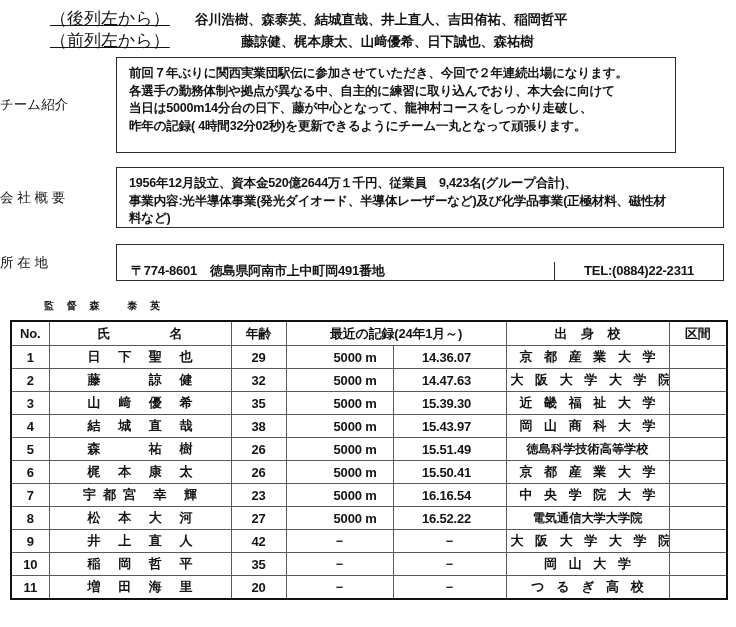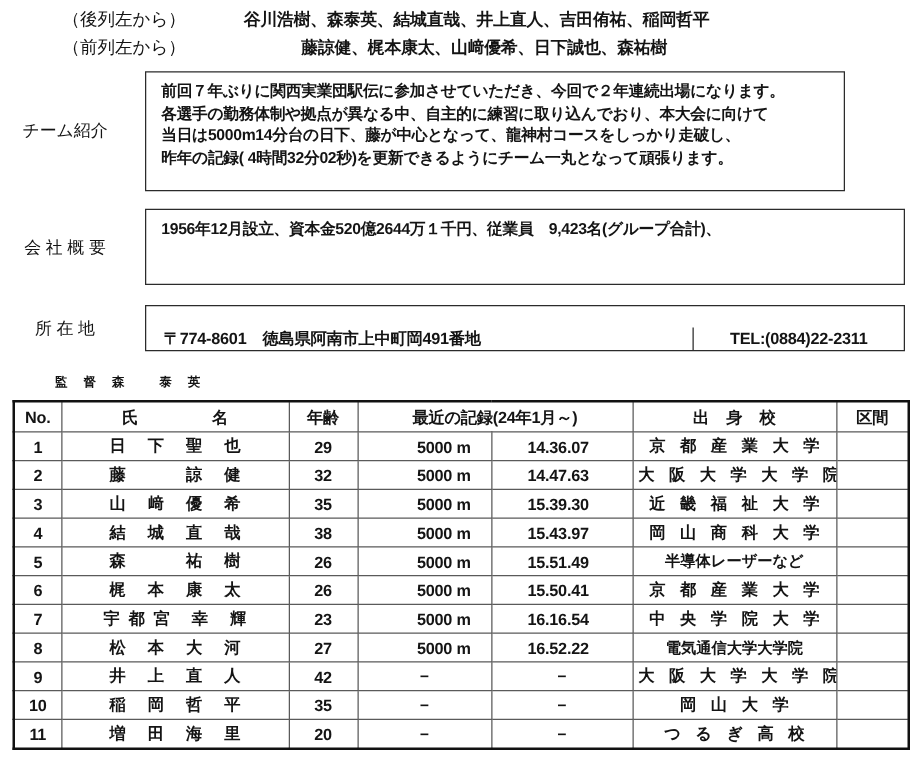--- a/index.html
+++ b/index.html
@@ -25,43 +25,44 @@
   .caption-row {
     display: flex;
     align-items: baseline;
     height: 22px;
   }
   .caption-label {
     width: 186px;
     text-align: left;
     padding-left: 50px;
     box-sizing: border-box;
-    font-size: 14px;
+    font-size: 17px;
     white-space: nowrap;
+    text-decoration: underline;
   }
   .caption-names {
     flex: 1;
     font-size: 13.5px;
     font-weight: bold;
     letter-spacing: -0.2px;
     white-space: nowrap;
   }
   .caption-row.row-back .caption-names { padding-left: 9px; }
   .caption-row.row-front .caption-names { padding-left: 55px; }
 
   
   .section {
     display: flex;
     align-items: center;
   }
   .section-label {
     width: 116px;
     box-sizing: border-box;
     padding-right: 12px;
-    text-align: center;
+    text-align: left;
     font-size: 13.5px;
     white-space: nowrap;
     flex: none;
   }
   .section-box {
     border: 1px solid #2b2b2b;
     box-sizing: border-box;
     padding: 7px 10px 7px 12px;
     font-size: 12.6px;
     line-height: 17.6px;
@@ -183,20 +184,22 @@
     <div>各選手の勤務体制や拠点が異なる中、自主的に練習に取り込んでおり、本大会に向けて</div>
     <div>当日は5000m14分台の日下、藤が中心となって、龍神村コースをしっかり走破し、</div>
     <div>昨年の記録( 4時間32分02秒)を更新できるようにチーム一丸となって頑張ります。</div>
   </div>
 </div>
 
 <div class="section" id="company-section">
   <div class="section-label">会 社 概 要</div>
   <div class="section-box">
     <div>1956年12月設立、資本金520億2644万１千円、従業員　9,423名(グループ合計)、</div>
+    <div>事業内容:光半導体事業(発光ダイオード、半導体レーザーなど)及び化学品事業(正極材料、磁性材</div>
+    <div>料など)</div>
   </div>
 </div>
 
 <div class="section" id="address-section">
   <div class="section-label">所 在 地</div>
   <div class="section-box address-box">
     <div class="address-main">〒774-8601　徳島県阿南市上中町岡491番地</div>
     <div class="address-tel">TEL:(0884)22-2311</div>
   </div>
 </div>
@@ -260,21 +263,21 @@
           <td class="cell-time">15.43.97</td>
           <td class="cell-school">岡 山 商 科 大 学</td>
           <td class="cell-leg"></td>
         </tr>
         <tr>
           <td class="cell-no">5</td>
           <td class="cell-name">森 　 祐 樹</td>
           <td class="cell-age">26</td>
           <td class="cell-dist">5000 m</td>
           <td class="cell-time">15.51.49</td>
-          <td class="cell-school tight">半導体レーザーなど</td>
+          <td class="cell-school tight">徳島科学技術高等学校</td>
           <td class="cell-leg"></td>
         </tr>
         <tr>
           <td class="cell-no">6</td>
           <td class="cell-name">梶 本 康 太</td>
           <td class="cell-age">26</td>
           <td class="cell-dist">5000 m</td>
           <td class="cell-time">15.50.41</td>
           <td class="cell-school">京 都 産 業 大 学</td>
           <td class="cell-leg"></td>

